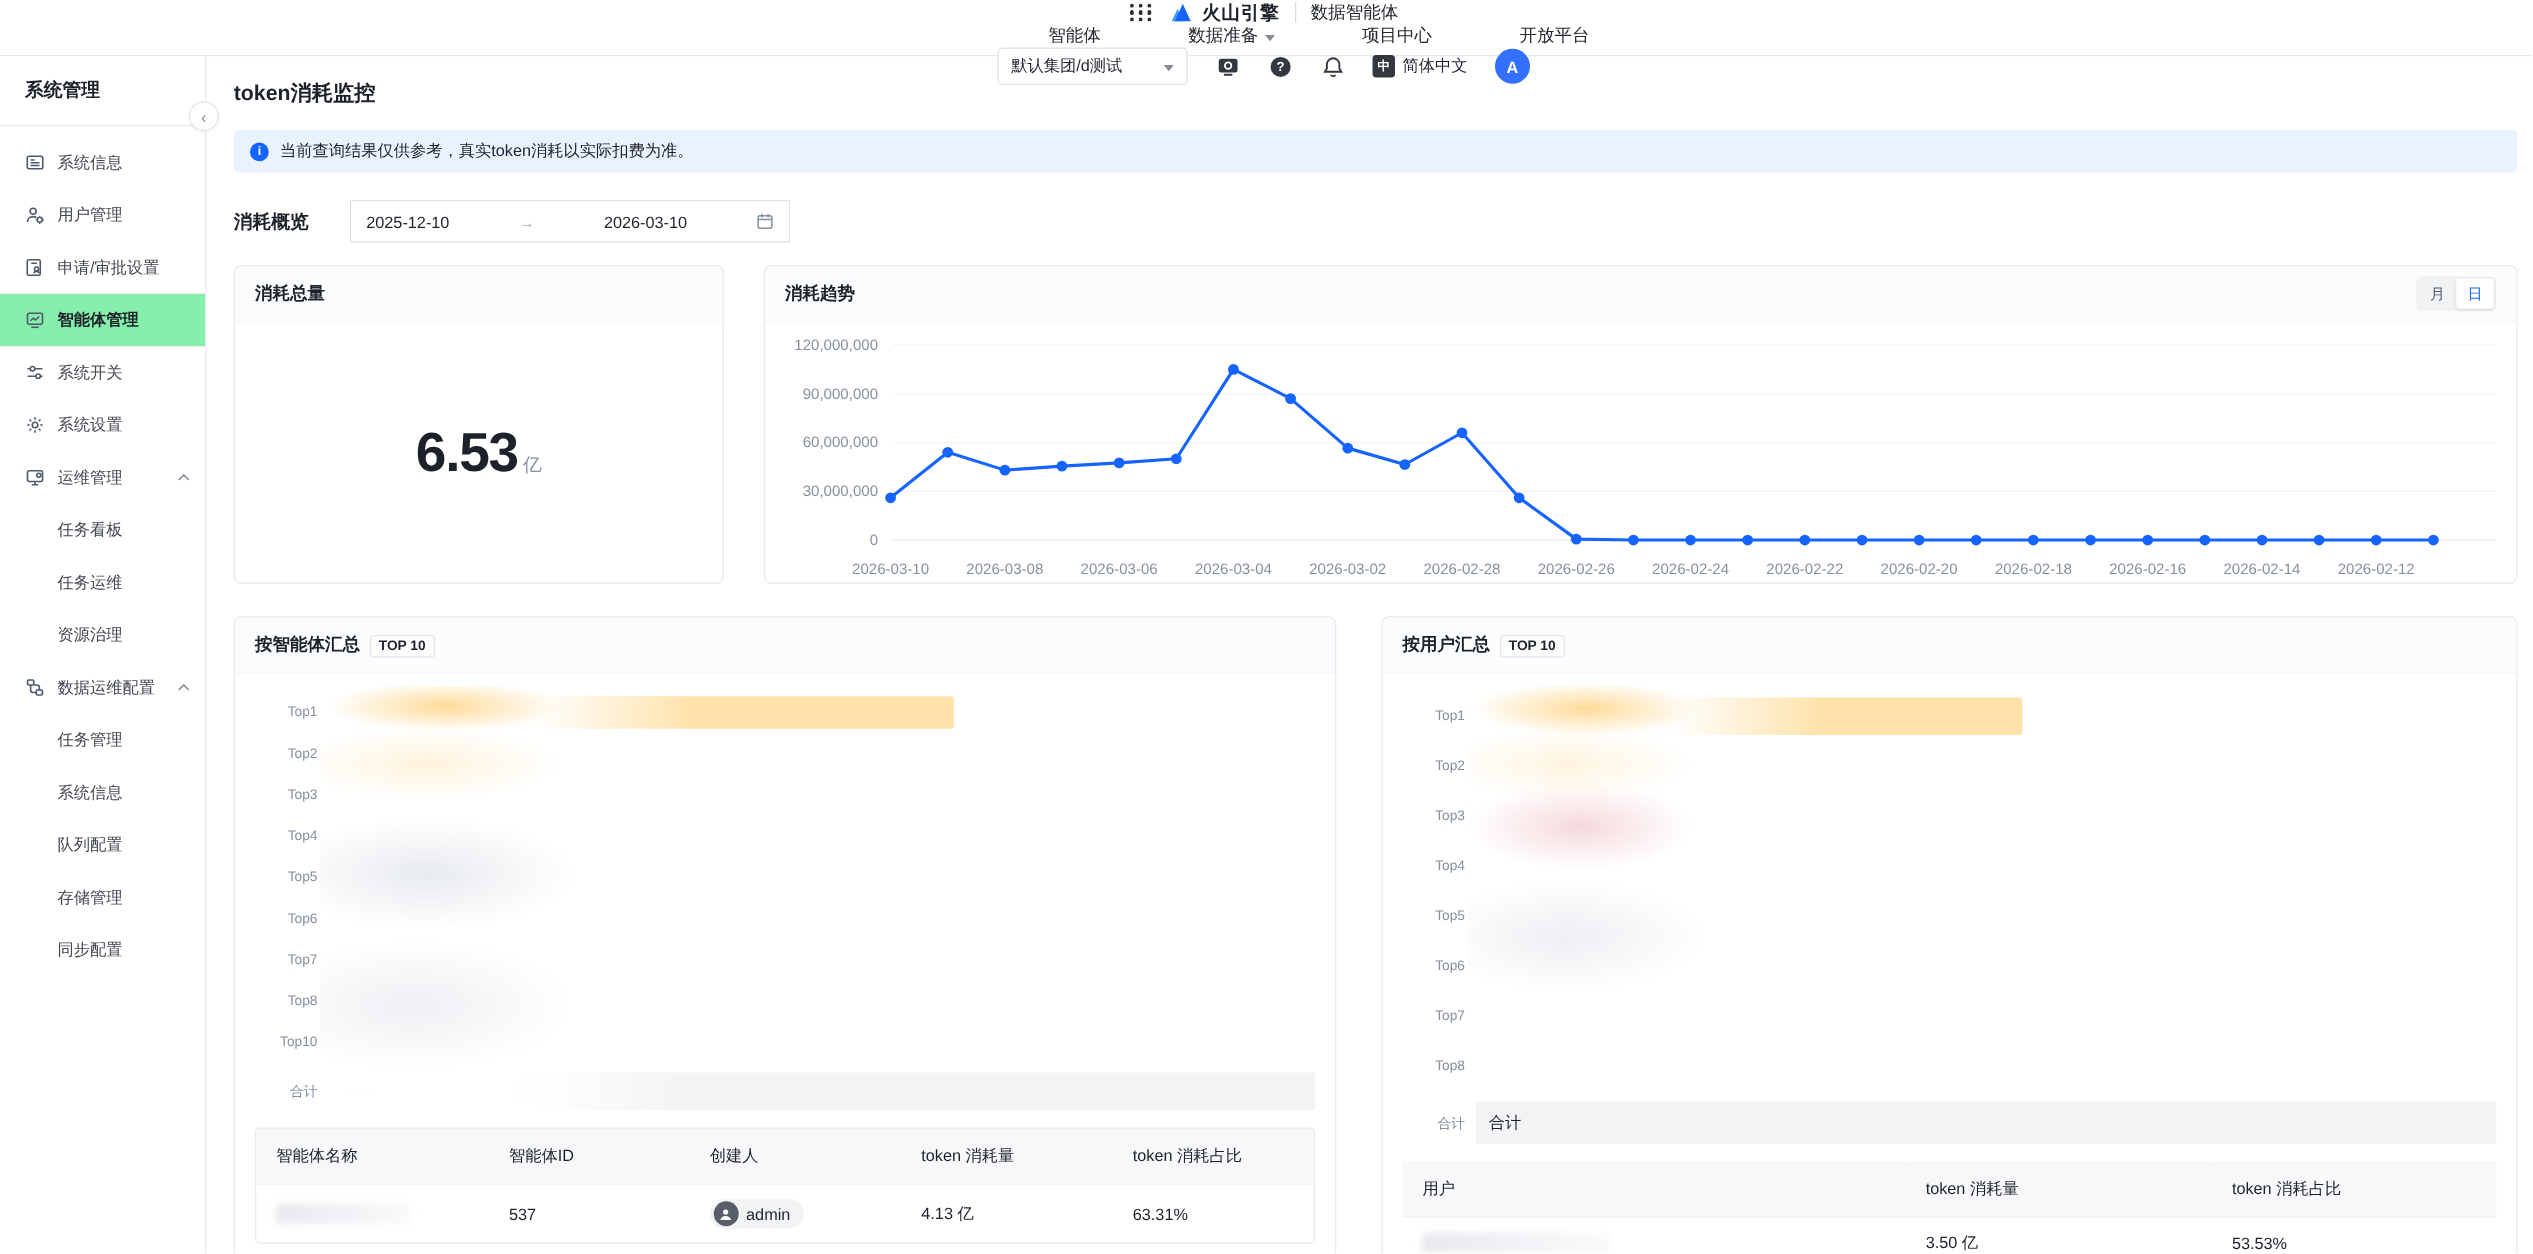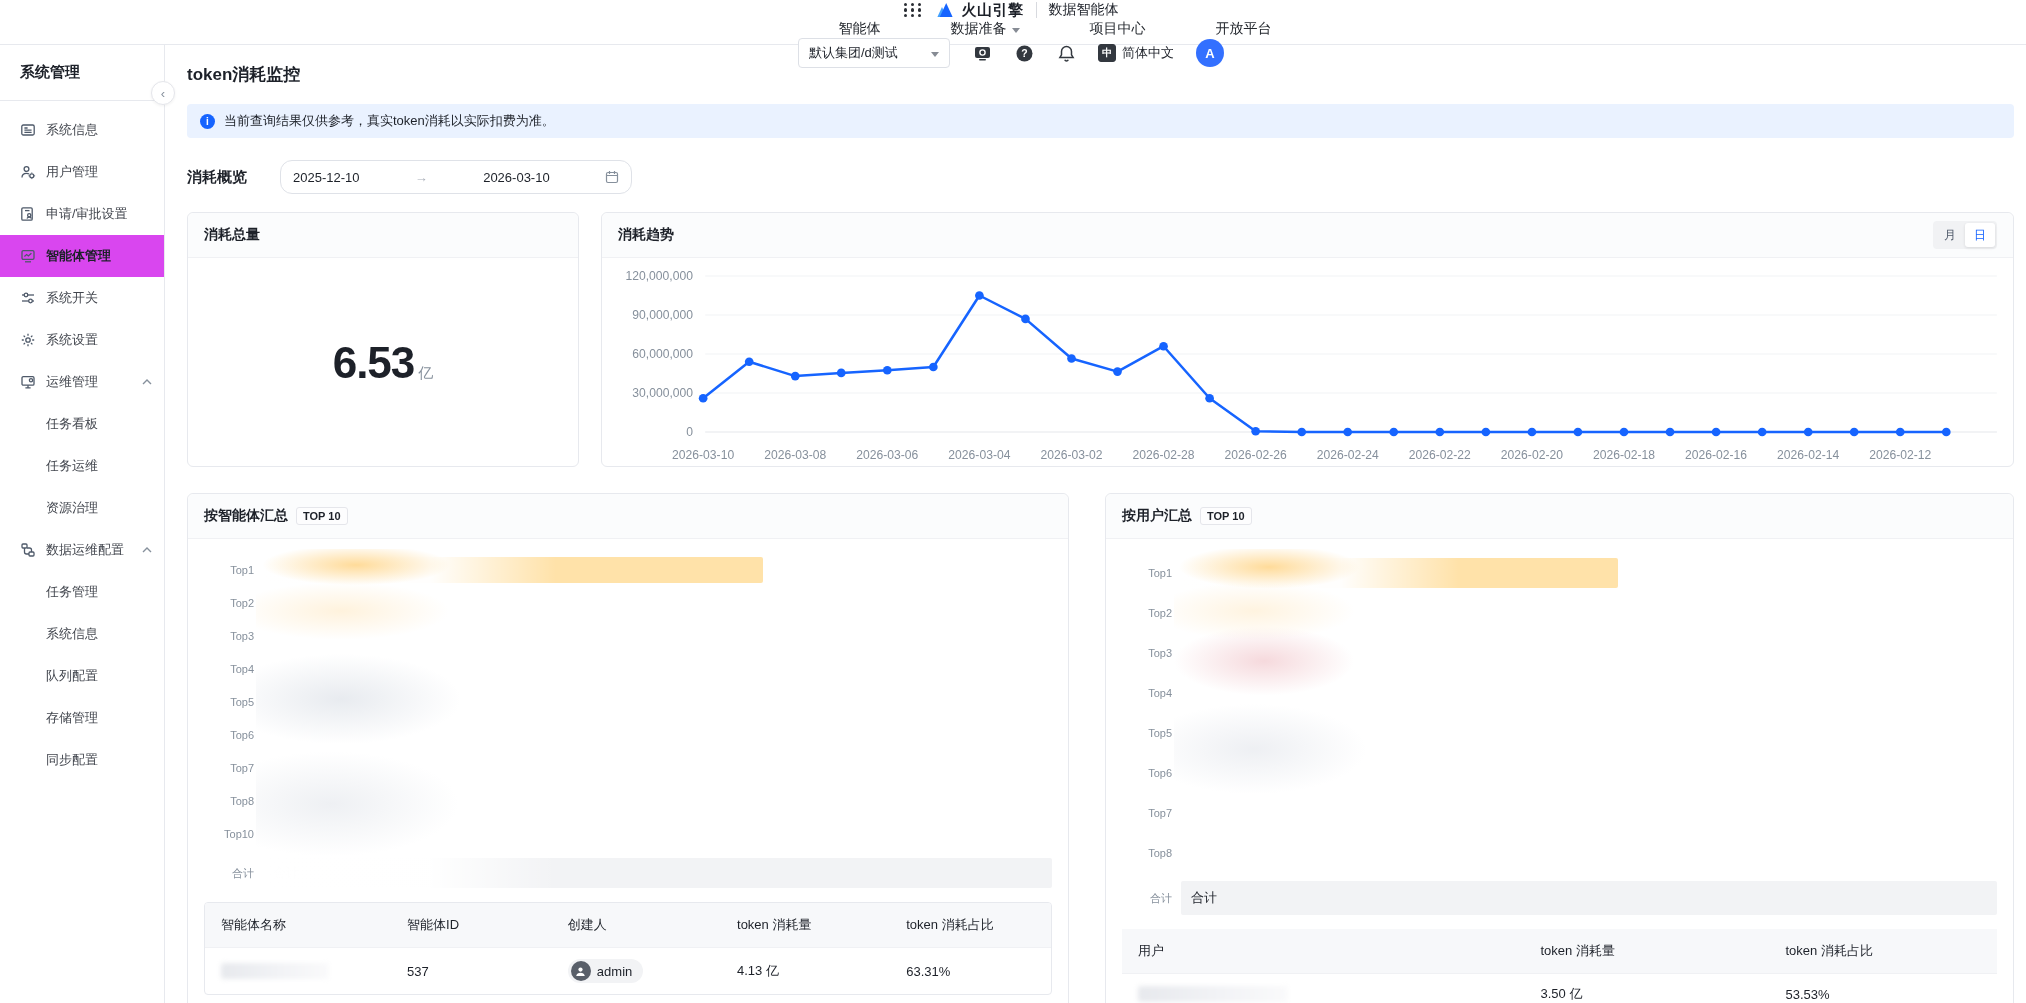--- a/index.html
+++ b/index.html
@@ -24,36 +24,36 @@
   .lang{display:flex;align-items:center;gap:6px;font-size:13px;cursor:pointer;}
   .lang-badge{width:16px;height:16px;border:1.4px solid #33383F;border-radius:3px;font-size:10px;display:flex;align-items:center;justify-content:center;font-weight:700;color:#33383F;background:#33383F;color:#fff;}
   .avatar{width:28px;height:28px;border-radius:50%;background:#3370FF;color:#fff;font-size:13px;font-weight:700;display:flex;align-items:center;justify-content:center;cursor:pointer;}
 
   
   .shell{display:flex;height:958px;}
   .sidebar{width:165px;flex:none;border-right:1px solid #E7E9EE;box-sizing:border-box;padding-top:18px;position:relative;background:#fff;}
   .sidebar-title{font-size:15px;font-weight:700;padding:0 0 18px 20px;}
   .sidebar-divider{height:1px;background:#E7E9EE;margin-bottom:8px;}
   .menu-item{height:42px;display:flex;align-items:center;gap:10px;padding:0 12px 0 20px;font-size:13px;color:#42464E;cursor:pointer;box-sizing:border-box;}
-  .menu-item.selected{background:#d946ef;color:#1D2129;font-weight:700;}
+  .menu-item.selected{background:#86efac;color:#1D2129;font-weight:700;}
   .menu-item .mi-ico{width:16px;height:16px;flex:none;display:flex;align-items:center;justify-content:center;}
   .menu-item .chev{margin-left:auto;display:flex;}
   .menu-child{padding-left:46px;}
   .collapse-btn{position:absolute;right:-11px;top:36px;width:22px;height:22px;border-radius:50%;background:#fff;border:1px solid #E5E6EB;color:#86909C;display:flex;align-items:center;justify-content:center;font-size:13px;cursor:pointer;z-index:5;box-shadow:0 1px 3px rgba(31,35,41,.06);}
 
   
   .main{flex:1;box-sizing:border-box;padding:14px 12px 0 22px;overflow:hidden;}
   .page-title{font-size:17px;font-weight:700;margin:4px 0 18px;}
   .banner{background:#EAF2FF;border-radius:4px;height:34px;display:flex;align-items:center;gap:9px;padding:0 13px;font-size:13px;margin-bottom:22px;}
   .info-icon{width:15px;height:15px;border-radius:50%;background:#1664FF;color:#fff;font-size:10px;font-weight:700;display:flex;align-items:center;justify-content:center;flex:none;}
   .overview-row{display:flex;align-items:center;gap:33px;margin-bottom:18px;}
   .overview-label{font-size:15px;font-weight:700;}
-  .range-picker{width:352px;height:34px;border:1px solid #DFE2E8;border-radius:12px;display:flex;align-items:center;justify-content:space-between;padding:0 12px;font-size:13px;box-sizing:border-box;cursor:pointer;background:#fff;}
+  .range-picker{width:352px;height:34px;border:1px solid #DFE2E8;border-radius:0;display:flex;align-items:center;justify-content:space-between;padding:0 12px;font-size:13px;box-sizing:border-box;cursor:pointer;background:#fff;}
   .range-sep{color:#A9AEB8;}
-  .cards-row{display:flex;gap:22px;margin-bottom:26px;}
+  .cards-row{display:flex;gap:32px;margin-bottom:26px;}
   .card{border:1px solid #E7E9EE;border-radius:6px;background:#fff;box-sizing:border-box;}
   .card-header{height:45px;display:flex;align-items:center;justify-content:space-between;padding:0 16px;border-bottom:1px solid #F0F1F4;background:#FBFCFD;border-radius:6px 6px 0 0;font-size:14px;font-weight:700;box-sizing:border-box;}
   .total-card{width:392px;height:255px;flex:none;}
   .total-body{height:209px;display:flex;align-items:center;justify-content:center;}
   .num-wrap{display:flex;align-items:baseline;}
   .total-value{font-size:44px;font-weight:700;letter-spacing:-1px;}
   .total-unit{font-size:15px;color:#86909C;margin-left:4px;}
   .trend-card{flex:1;height:255px;}
   .trend-body{padding:2px 8px 0;}
   .toggle{background:#F1F2F4;border-radius:4px;padding:2px;display:flex;}

